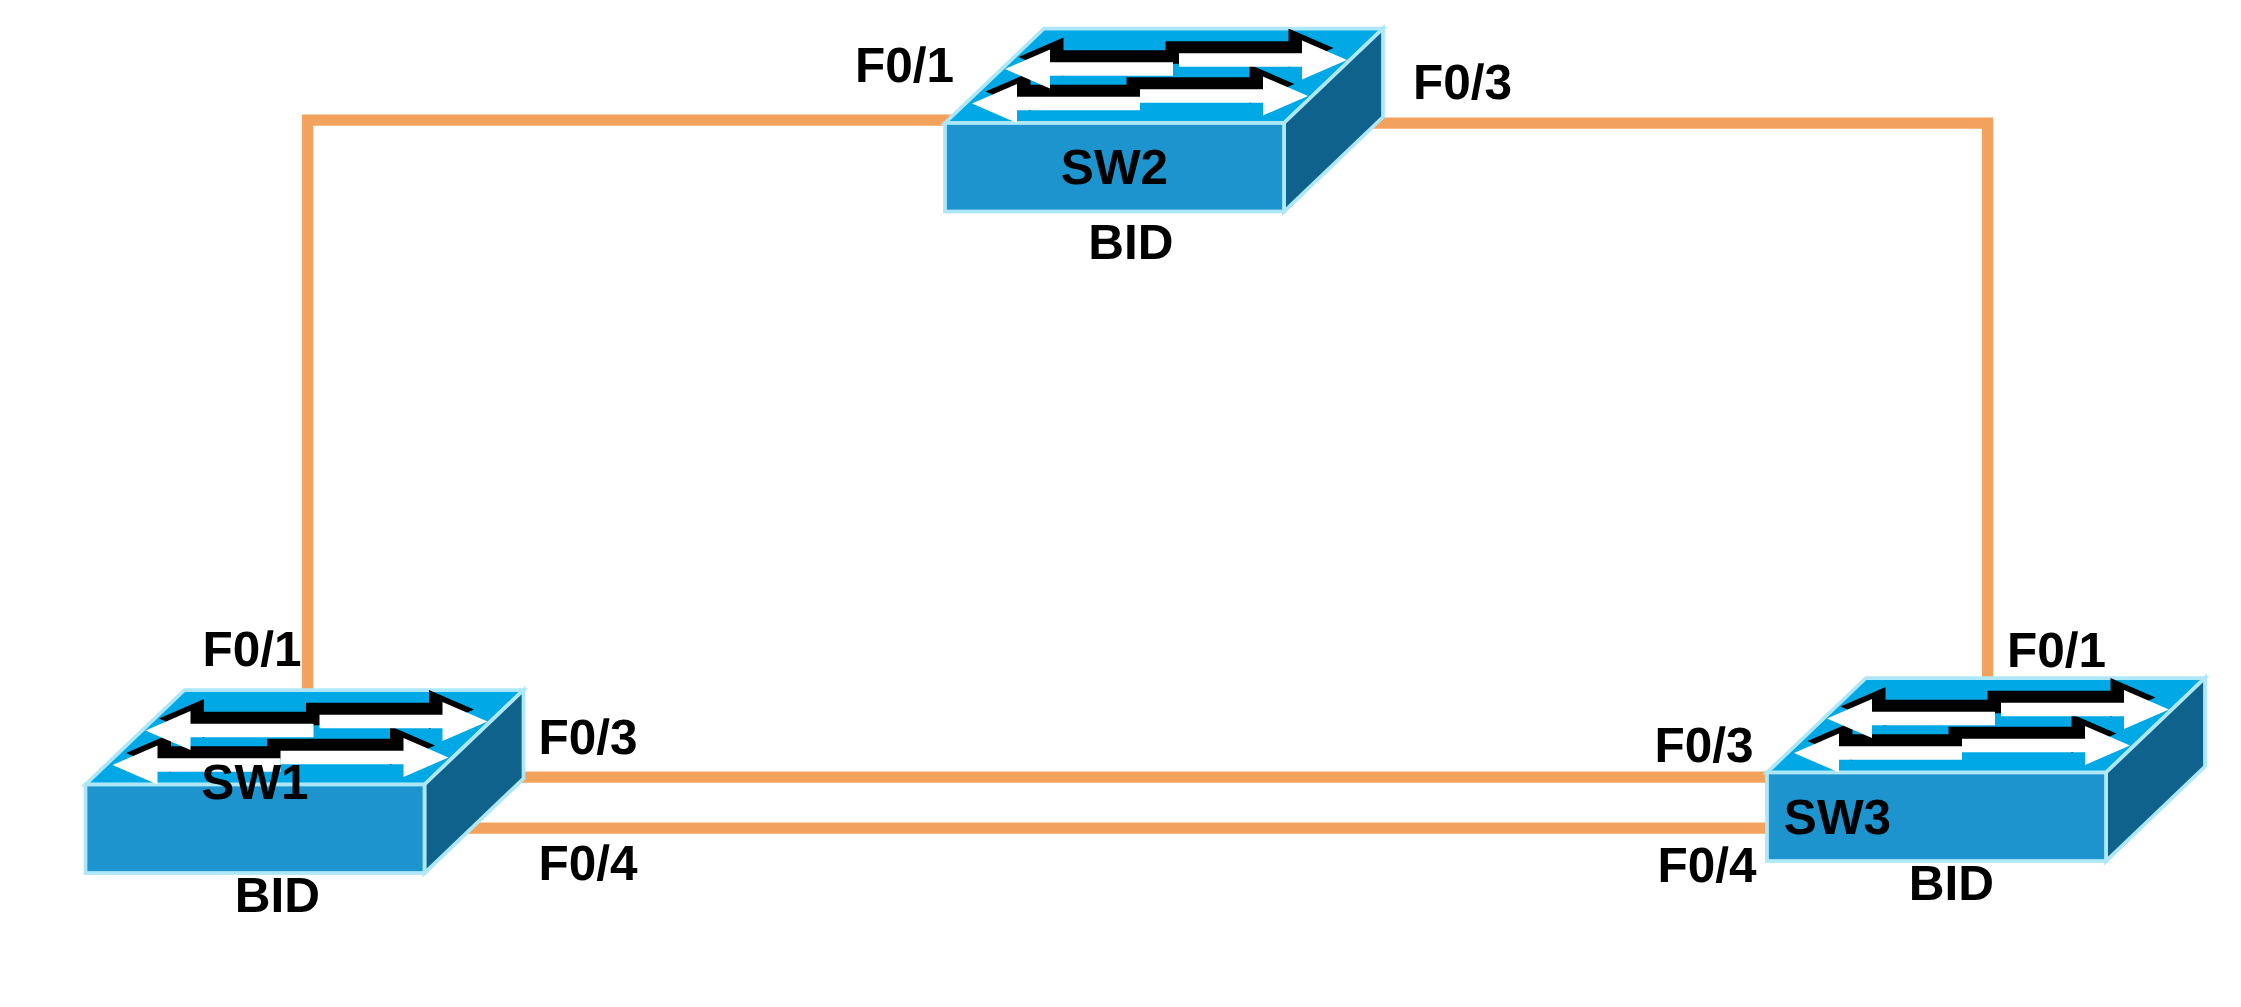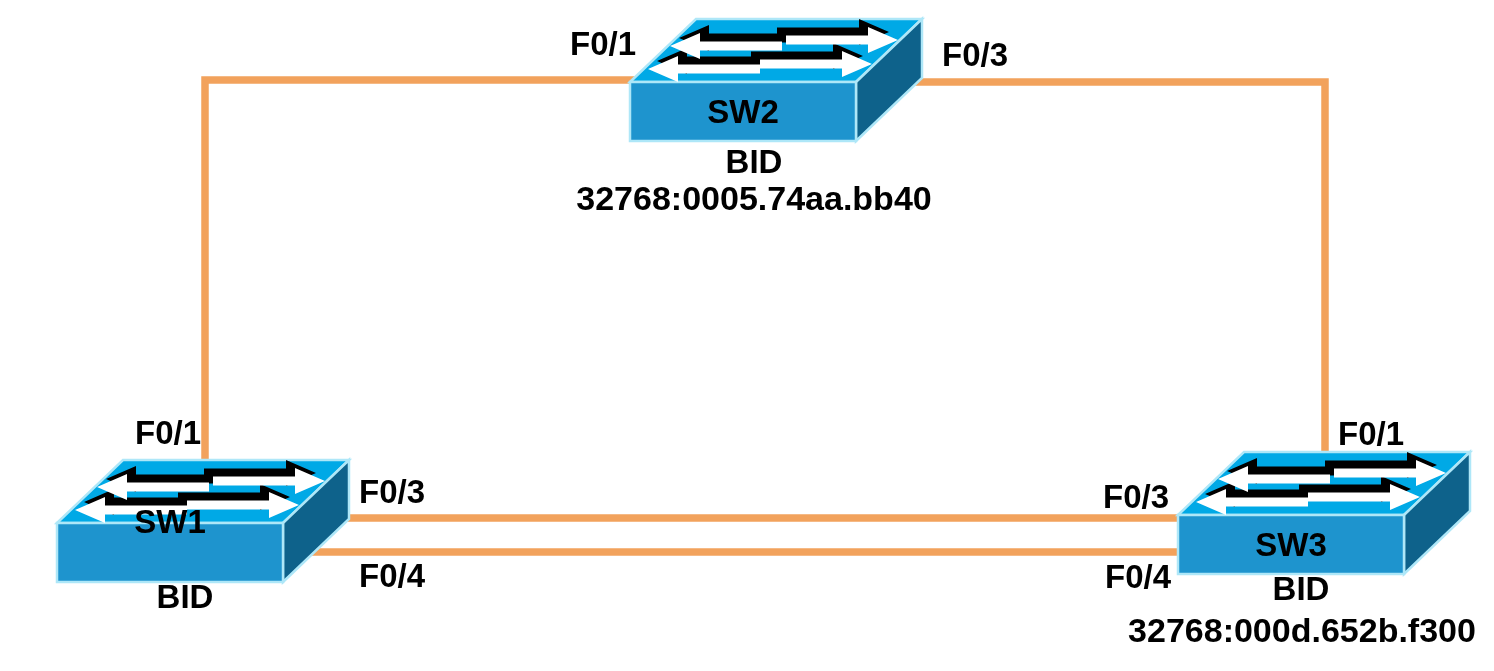--- a/index.html
+++ b/index.html
@@ -43,21 +43,21 @@
   #lbl-sw1-f01 { left: 168px;  top: 433px; }
   #lbl-sw1-f03 { left: 392px;  top: 492px; }
   #lbl-sw1-f04 { left: 392px;  top: 576px; }
   #lbl-sw2-f01 { left: 603px;  top: 44px;  }
   #lbl-sw2-f03 { left: 975px;  top: 55px;  }
   #lbl-sw3-f01 { left: 1371px; top: 434px; }
   #lbl-sw3-f03 { left: 1136px; top: 497px; }
   #lbl-sw3-f04 { left: 1138px; top: 577px; }
   #lbl-sw1-name { left: 170px;  top: 522px; }
   #lbl-sw2-name { left: 743px;  top: 112px; }
-  #lbl-sw3-name { left: 1291px; top: 545px; }
+  #lbl-sw3-name { left: 1225px; top: 545px; }
   #lbl-sw1-bid { left: 185px;  top: 597px; }
   #lbl-sw2-bid { left: 754px;  top: 162px; }
   #lbl-sw3-bid { left: 1301px; top: 589px; }
   #lbl-sw1-bidv { left: 185px;  top: 633px; }
   #lbl-sw2-bidv { left: 754px;  top: 199px; }
   #lbl-sw3-bidv { left: 1302px; top: 631px; }
   .link-path {
     fill: none;
     stroke: var(--link, #F2A25C);
     stroke-width: 7.5;
@@ -126,16 +126,14 @@
   <div class="lbl" id="lbl-sw3-f04">F0/4</div>
 
   <div class="lbl" id="lbl-sw1-name">SW1</div>
   <div class="lbl" id="lbl-sw2-name">SW2</div>
   <div class="lbl" id="lbl-sw3-name">SW3</div>
 
   <div class="lbl" id="lbl-sw1-bid">BID</div>
   <div class="lbl" id="lbl-sw2-bid">BID</div>
   <div class="lbl" id="lbl-sw3-bid">BID</div>
 
-  <div class="lbl bid-value" id="lbl-sw2-bidv">32768:0005.74aa.bb40</div>
-  <div class="lbl bid-value" id="lbl-sw3-bidv">32768:000d.652b.f300</div>
 
 </div>
 
 </body></html>

